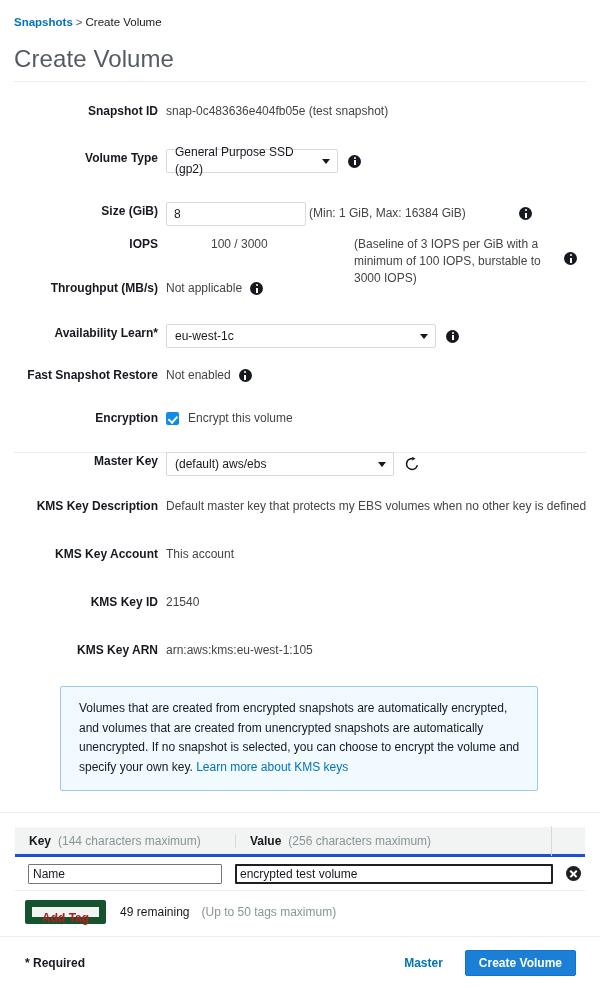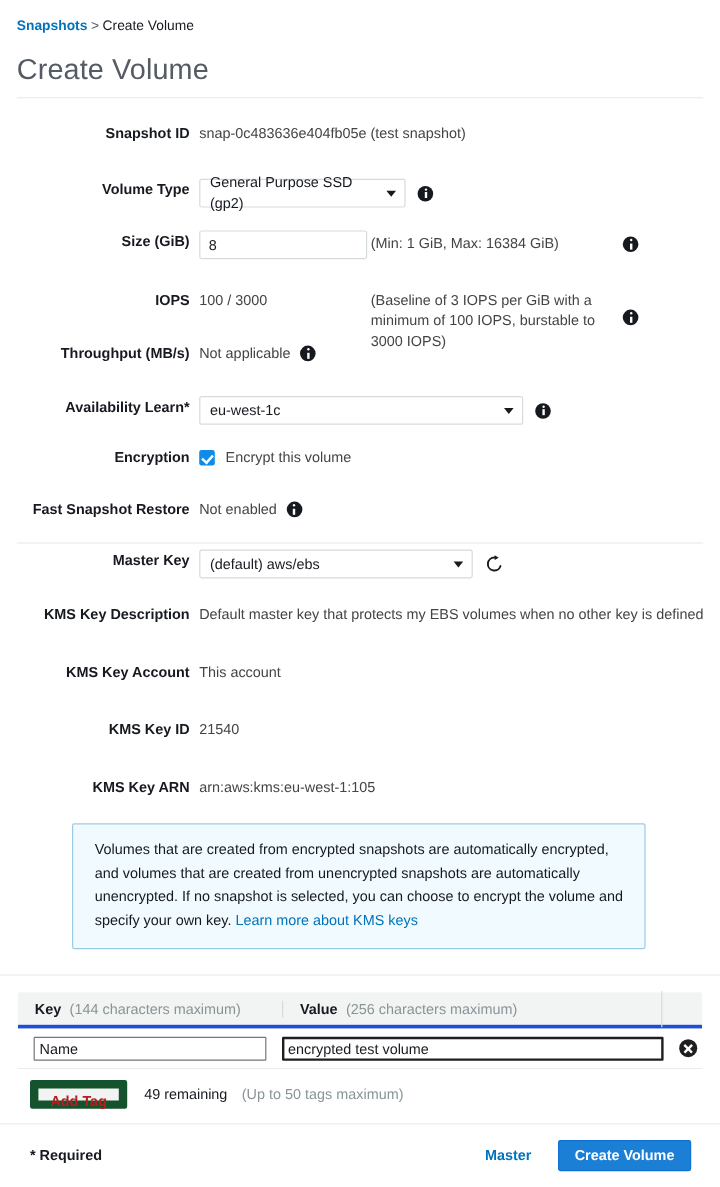--- a/index.html
+++ b/index.html
@@ -39,22 +39,22 @@
   .lbl {
     width: 166px; flex: 0 0 166px; text-align: right; padding-right: 8px;
     font-size: 12px; font-weight: bold; color: #16191f; line-height: 17px;
   }
   .fld { flex: 1 1 auto; font-size: 12px; color: #444; line-height: 17px; position: relative; }
   .static-val { font-size: 12px; color: #444; }
 
   
   .r-snap   { margin-top: 8px; }
   .r-vtype  { margin-top: 20px; }
-  .r-size   { margin-top: 17px; }
-  .r-iops   { margin-top: 24px; }
+  .r-size   { margin-top: 27px; }
+  .r-iops   { margin-top: 8px; gap: 45px; }
   .r-thr    { margin-top: 18px; }
   .r-az     { margin-top: 18px; }
   .r-fsr    { margin-top: 17px; }
   .r-enc    { margin-top: 17px; }
   .r-mk     { margin-top: 16px; }
   .r-kdesc  { margin-top: 20px; }
   .r-kacct  { margin-top: 22px; }
   .r-kid    { margin-top: 22px; }
   .r-karn   { margin-top: 22px; }
 
@@ -263,33 +263,33 @@
       <div class="lbl lbl-top">Availability Learn*</div>
       <div class="fld inline">
         <span class="select select-az">
           <span>eu-west-1c</span>
           <span class="caret"></span>
         </span>
         <span class="info-icon gap10"></span>
       </div>
     </div>
 
+    <div class="row r-fsr">
+      <div class="lbl">Fast Snapshot Restore</div>
+      <div class="fld inline">
+        <span class="static-val">Not enabled</span>
+        <span class="info-icon gap8"></span>
+      </div>
+    </div>
+
     <div class="row r-enc">
       <div class="lbl">Encryption</div>
       <div class="fld inline">
         <span class="cbox"></span>
         <span class="cbox-label">Encrypt this volume</span>
-      </div>
-    </div>
-
-    <div class="row r-fsr">
-      <div class="lbl">Fast Snapshot Restore</div>
-      <div class="fld inline">
-        <span class="static-val">Not enabled</span>
-        <span class="info-icon gap8"></span>
       </div>
     </div>
 
     <div class="section-rule" style="top:357px;"></div>
 
     <div class="row r-mk">
       <div class="lbl lbl-top">Master Key</div>
       <div class="fld inline">
         <span class="select select-mk">
           <span>(default) aws/ebs</span>

